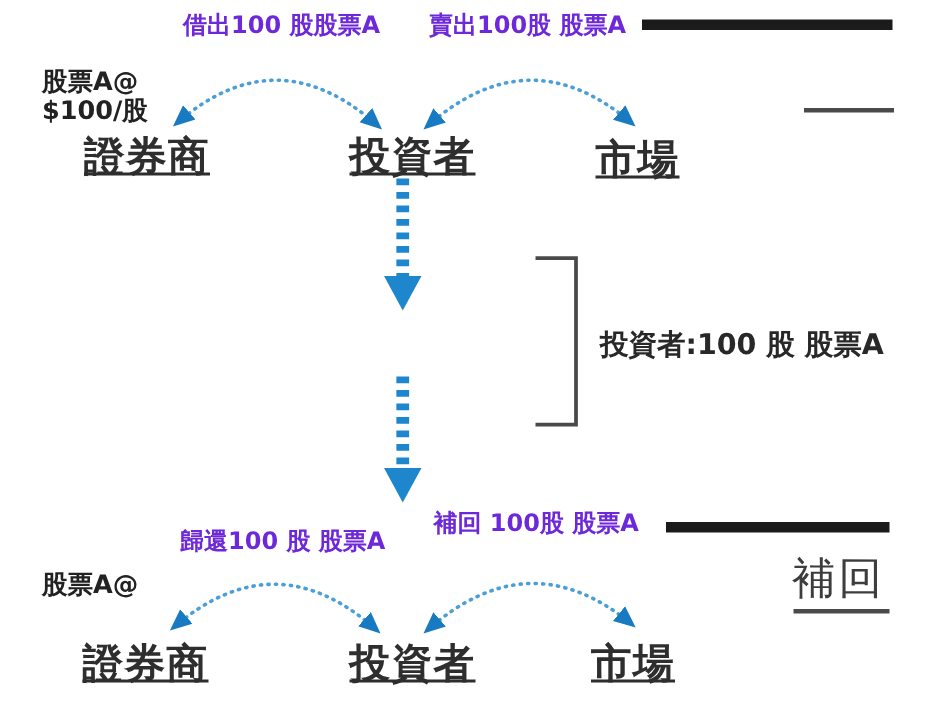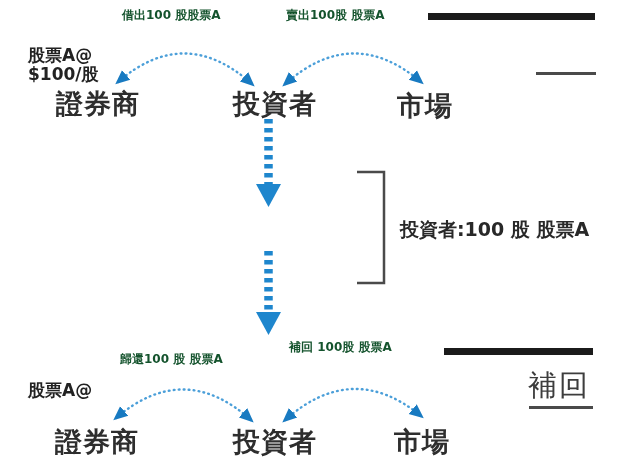--- a/index.html
+++ b/index.html
@@ -14,23 +14,23 @@
   html,body{margin:0;padding:0;background:#ffffff;}
   body{font-family:"DejaVu Sans","Liberation Sans",sans-serif;color:var(--text-dark);}
   .canvas{position:relative;width:619px;height:476px;background:#fff;overflow:hidden;}
   .abs{position:absolute;white-space:nowrap;}
   .svg-layer{position:absolute;left:0;top:0;}
   .arc{fill:none;stroke:var(--arc-blue);stroke-width:2.4;stroke-dasharray:0.8 4.2;stroke-linecap:round;}
   .vdash{stroke:var(--dash-blue);stroke-width:8.5;stroke-dasharray:4.5 4.5;}
   .tri{fill:var(--dash-blue);stroke:none;}
   .ah-fill{fill:var(--arrow-blue);stroke:none;}
   .bracket{fill:none;stroke:var(--bracket-gray);stroke-width:2.5;}
-  .flow-label{font-size:12px;font-weight:600;color:#14532d;text-align:right;}
+  .flow-label{font-size:16px;font-weight:600;color:#6d28d9;text-align:right;}
   .price{font-size:17px;font-weight:700;line-height:19px;color:#222;margin-top:20px;}
-  .node{font-size:27px;font-weight:600;color:#2e2e2e;letter-spacing:1px;}
+  .node{font-size:27px;font-weight:600;color:#2e2e2e;letter-spacing:1px;text-decoration:underline;}
   .section-label{font-size:29px;font-weight:500;color:var(--section-gray);letter-spacing:2px;}
   .underline{position:absolute;height:3px;background:#4a4a4a;}
   .bar{position:absolute;height:7px;background:var(--bar-black);}
   .duration{font-size:36px;font-weight:400;color:#242424;letter-spacing:5px;}
   .holding{font-size:19px;font-weight:700;color:#282828;}
 </style>
 </head>
 <body>
 
 <div class="canvas">

